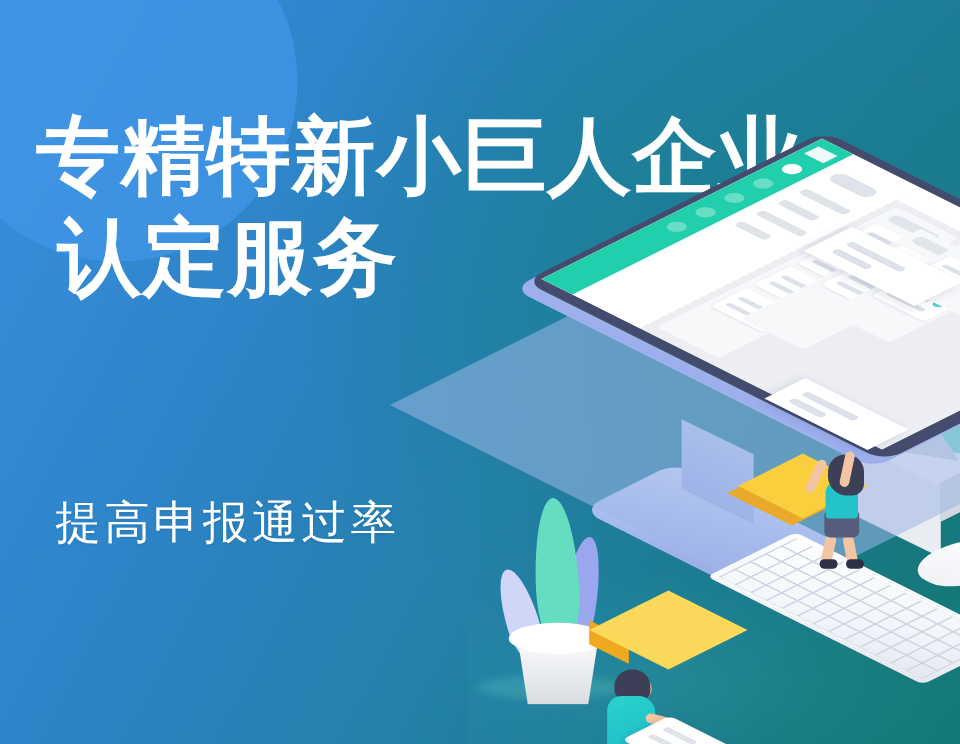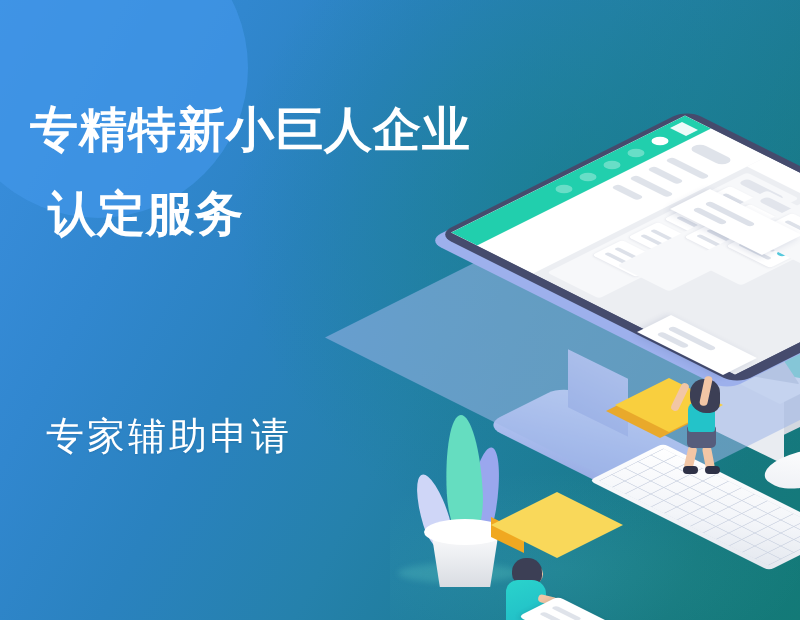--- a/index.html
+++ b/index.html
@@ -21,21 +21,21 @@
     background:#4195e8;opacity:.72;
   }
   .bg-sheen{
     position:absolute;right:-120px;top:-140px;width:700px;height:700px;border-radius:50%;
     background:radial-gradient(circle at 50% 50%, rgba(20,125,130,.55) 0%, rgba(20,125,130,0) 68%);
   }
   
   .copy{position:absolute;left:0;top:0;width:800px;height:620px;}
   .title{
     position:absolute;left:30px;top:88px;width:770px;
-    color:#ffffff;font-weight:bold;font-size:48px;line-height:84px;
+    color:#ffffff;font-weight:bold;font-size:70px;line-height:84px;
     letter-spacing:1px;white-space:nowrap;
   }
   .title .l2{display:block;margin-left:18px;}
   .sub{
     position:absolute;left:46px;color:#ffffff;font-size:38px;line-height:44px;
     letter-spacing:3px;font-weight:normal;white-space:nowrap;
     text-shadow:0 1px 2px rgba(0,40,70,.12);
   }
   .sub1{top:322px;}
   .sub2{top:414px;}
@@ -202,21 +202,21 @@
 
   <div class="bg-base"></div>
   <div class="bg-circle"></div>
   <div class="bg-sheen"></div>
 
   <div class="copy">
     <div class="title">
       <span>专精特新小巨人企业</span>
       <span class="l2">认定服务</span>
     </div>
-    <div class="sub sub2">专家辅助申请</div>
+    <div class="sub sub2">提高申报通过率</div>
   </div>
 
   <div class="illus">
 
     <div class="desk-glow"></div>
 
     <div class="filebox">
       <div class="fb-side"></div>
       <div class="fb-front"></div>
       <div class="fb-top">

